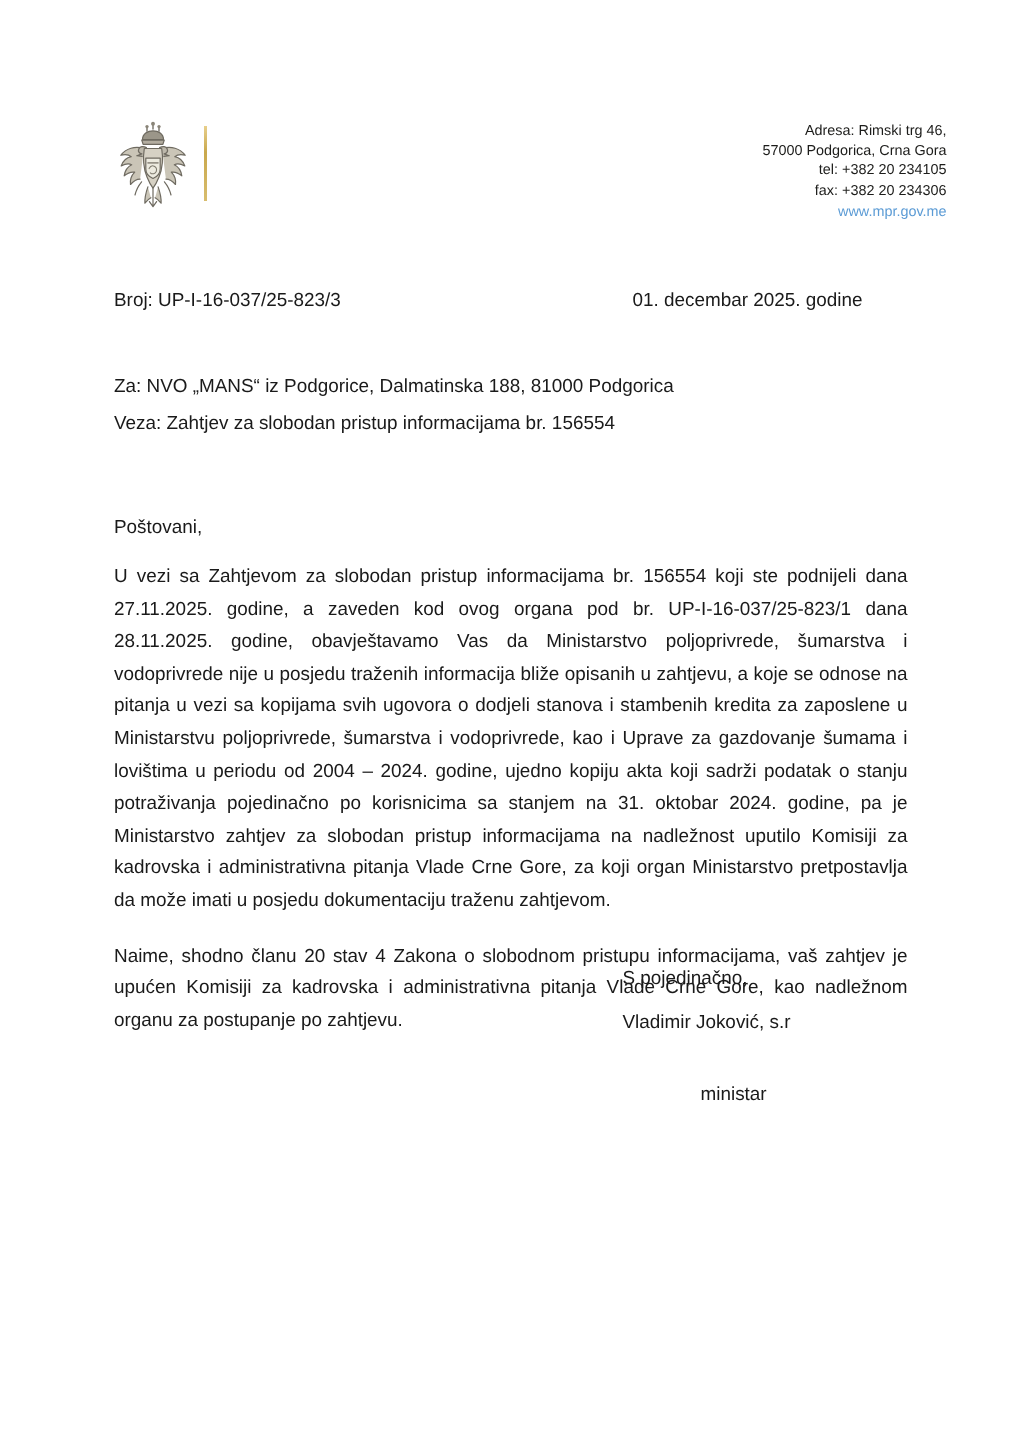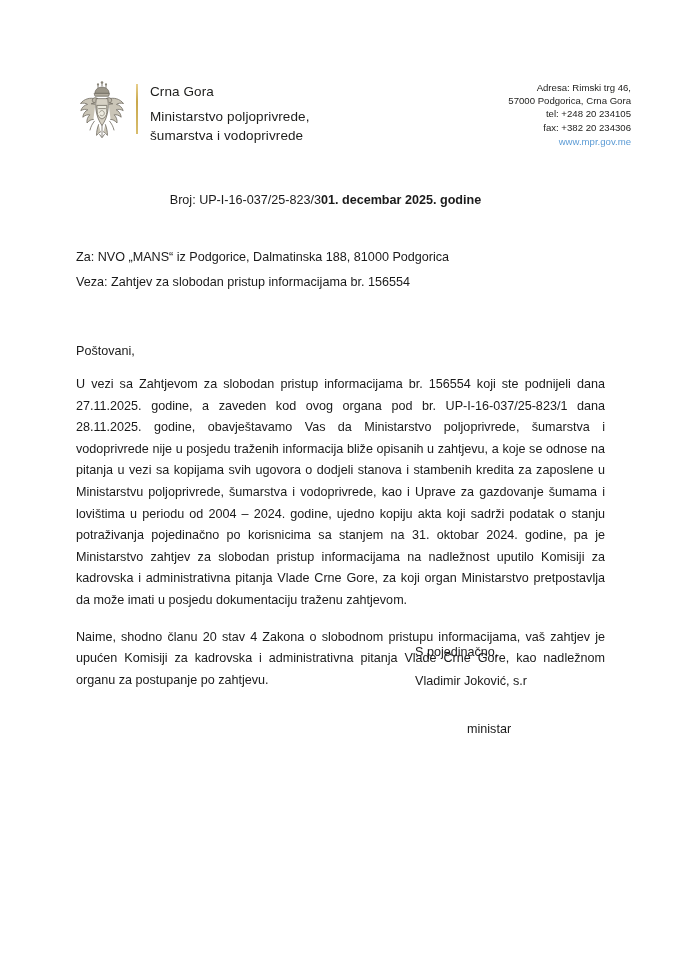--- a/index.html
+++ b/index.html
@@ -85,26 +85,26 @@
     margin-top: 1px;
   }
 
   
   .ref-row {
     position: absolute;
     left: 76px;
     right: 76px;
     top: 192px;
     display: flex;
-    justify-content: center;
+    justify-content: space-between;
     font-size: 12.6px;
     line-height: 17px;
     color: #1a1a1a;
   }
-  .ref-date { padding-right: 28px; font-weight: bold; }
+  .ref-date { padding-right: 28px; }
 
   
   .addr-block {
     position: absolute;
     left: 76px;
     right: 80px;
     top: 245px;
     font-size: 12.6px;
     line-height: 24.5px;
     color: #1a1a1a;
@@ -184,33 +184,26 @@
 
             <path d="M24.6 46.6 C23.4 50 22.4 53.6 22.6 57.4 C24 55.6 25.4 54.4 26.6 53.8 M31.4 46.6 C32.6 50 33.6 53.6 33.4 57.4 C32 55.6 30.6 54.4 29.4 53.8" fill="#cac5b7" stroke="#6e6a60"></path>
             <path d="M28 47.4 L28 58.6 M25.6 56.4 L28 59.8 L30.4 56.4" fill="none" stroke="#6e6a60"></path>
             <path d="M20.4 43.2 C18.4 45.6 16.8 48.6 16 52 M35.6 43.2 C37.6 45.6 39.2 48.6 40 52" stroke="#6e6a60"></path>
           </g>
         </svg>
       </span>
 
       <span class="lh-divider"></span>
 
-      <div class="lh-titles">
-        <div class="lh-country">Crna Gora</div>
-        <div class="lh-ministry">
-          <div>Ministarstvo poljoprivrede,</div>
-          <div>šumarstva i vodoprivrede</div>
-        </div>
-      </div>
     </div>
 
     <div class="lh-address">
       <div>Adresa: Rimski trg 46,</div>
       <div>57000 Podgorica, Crna Gora</div>
-      <div>tel: +248 20 234105</div>
+      <div>tel: +382 20 234105</div>
       <div>fax: +382 20 234306</div>
       <div class="www">www.mpr.gov.me</div>
     </div>
   </header>
 
   <div class="ref-row">
     <span>Broj: UP-I-16-037/25-823/3</span>
     <span class="ref-date">01. decembar 2025. godine</span>
   </div>
 

